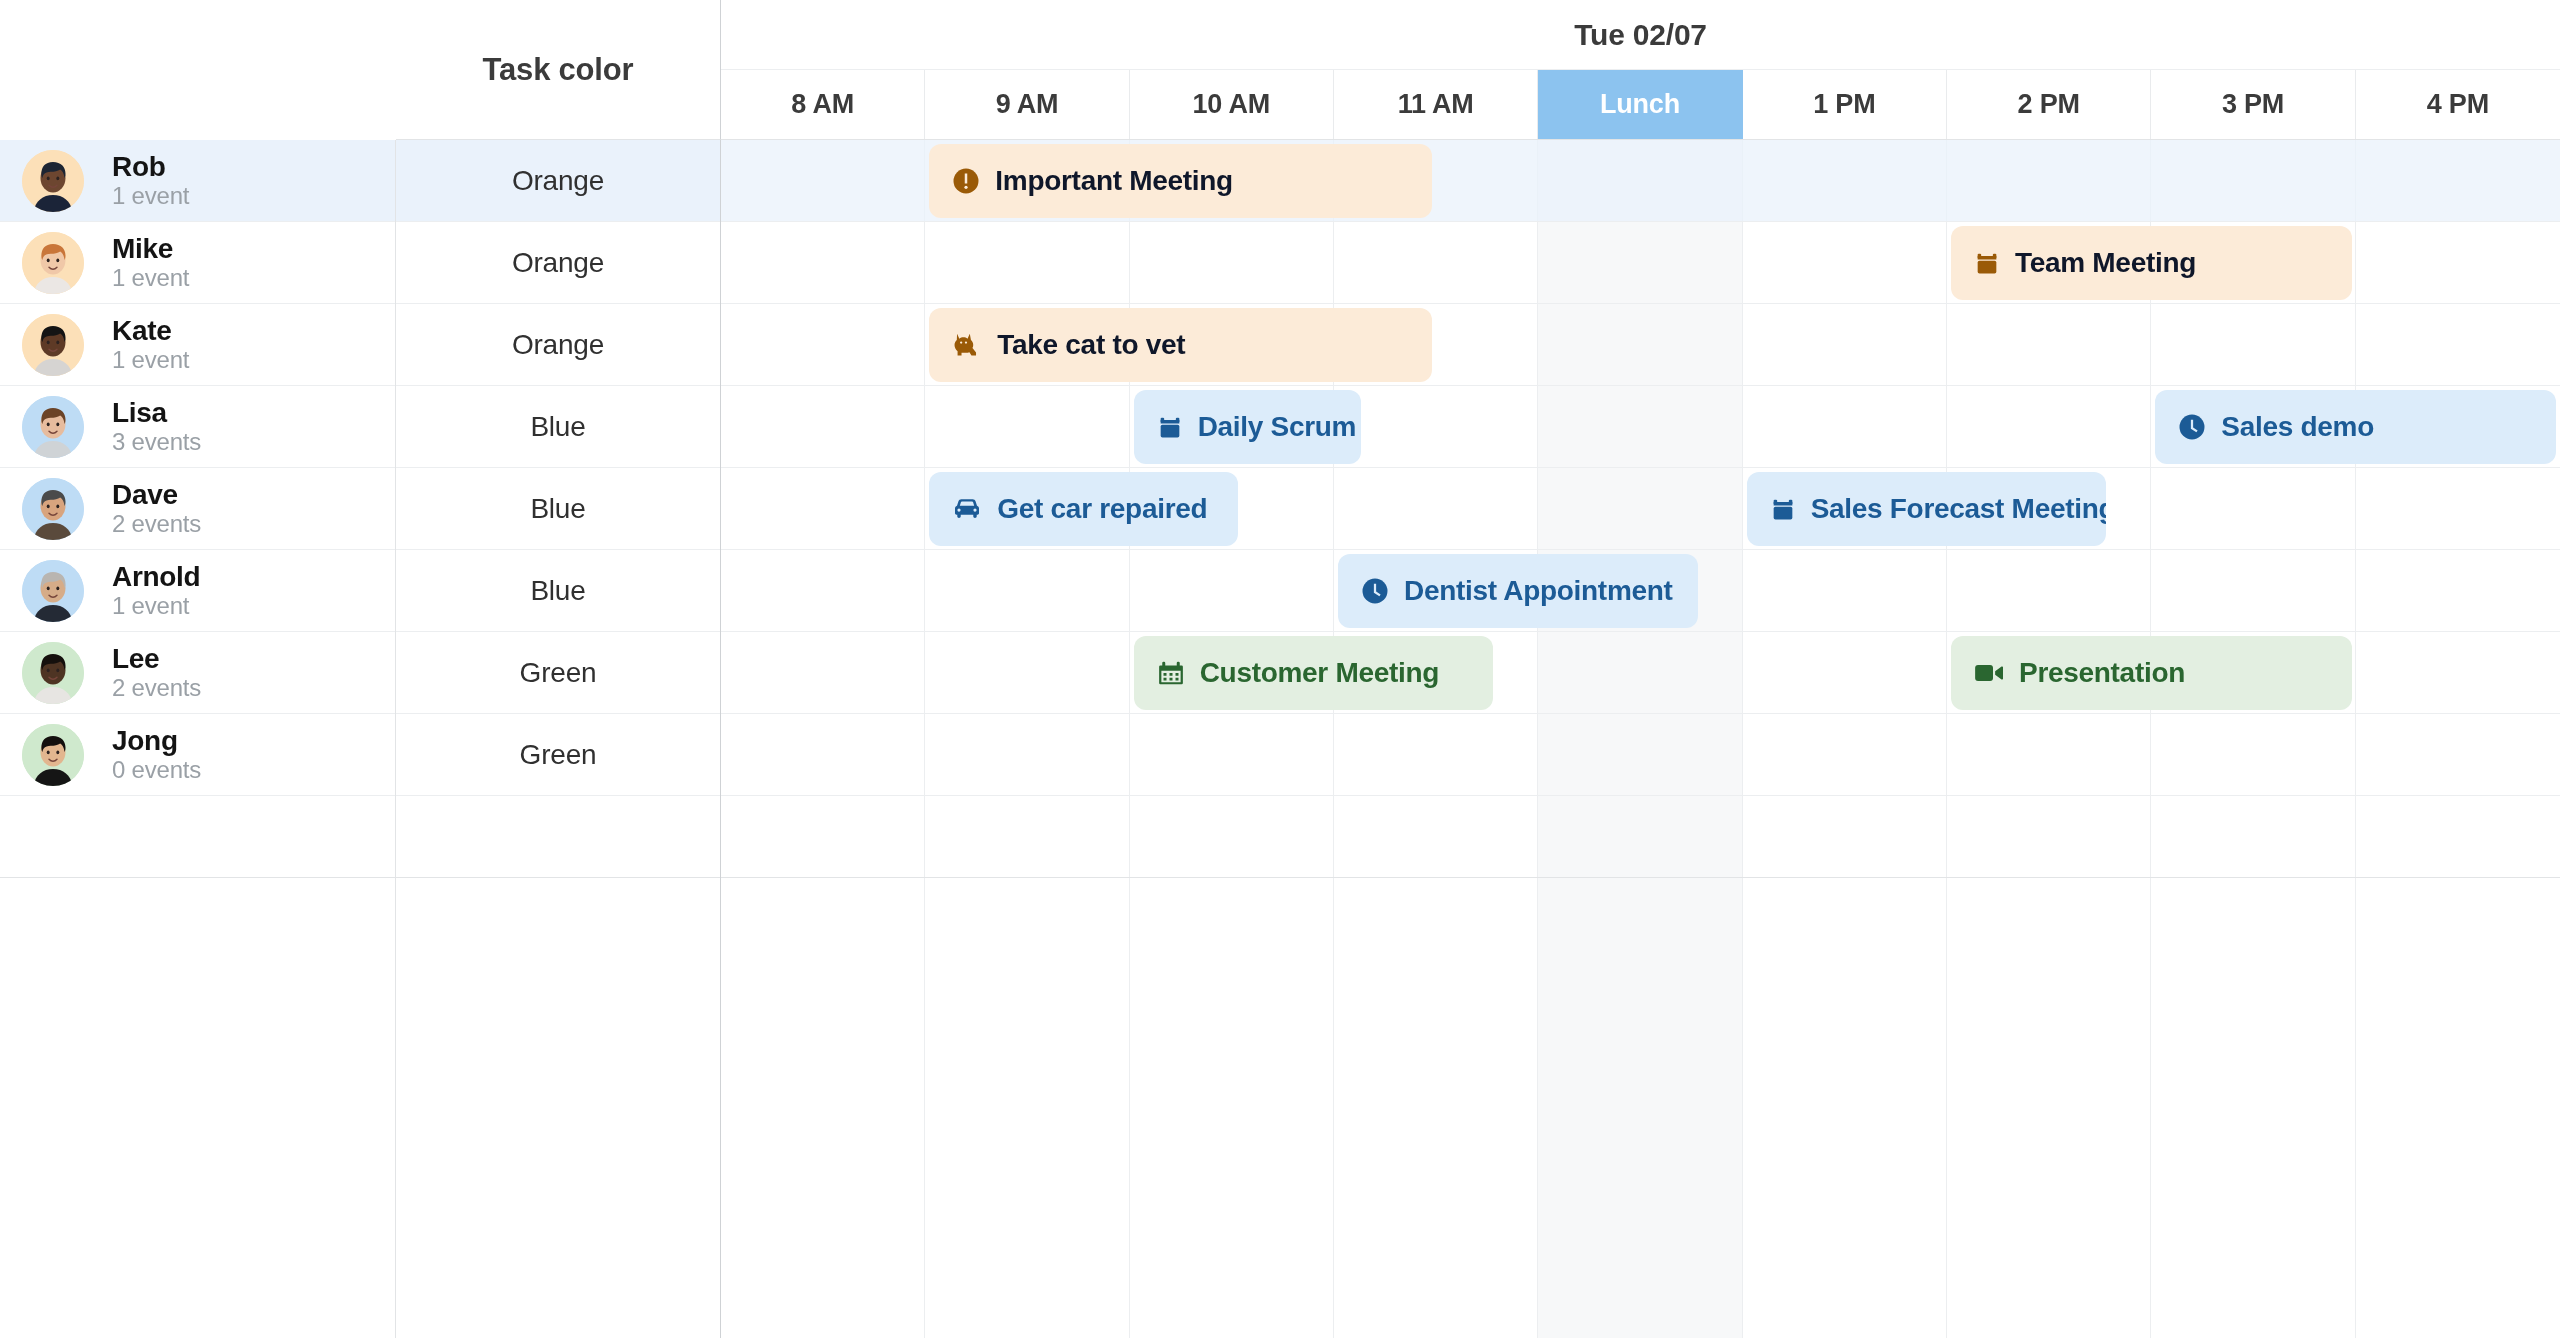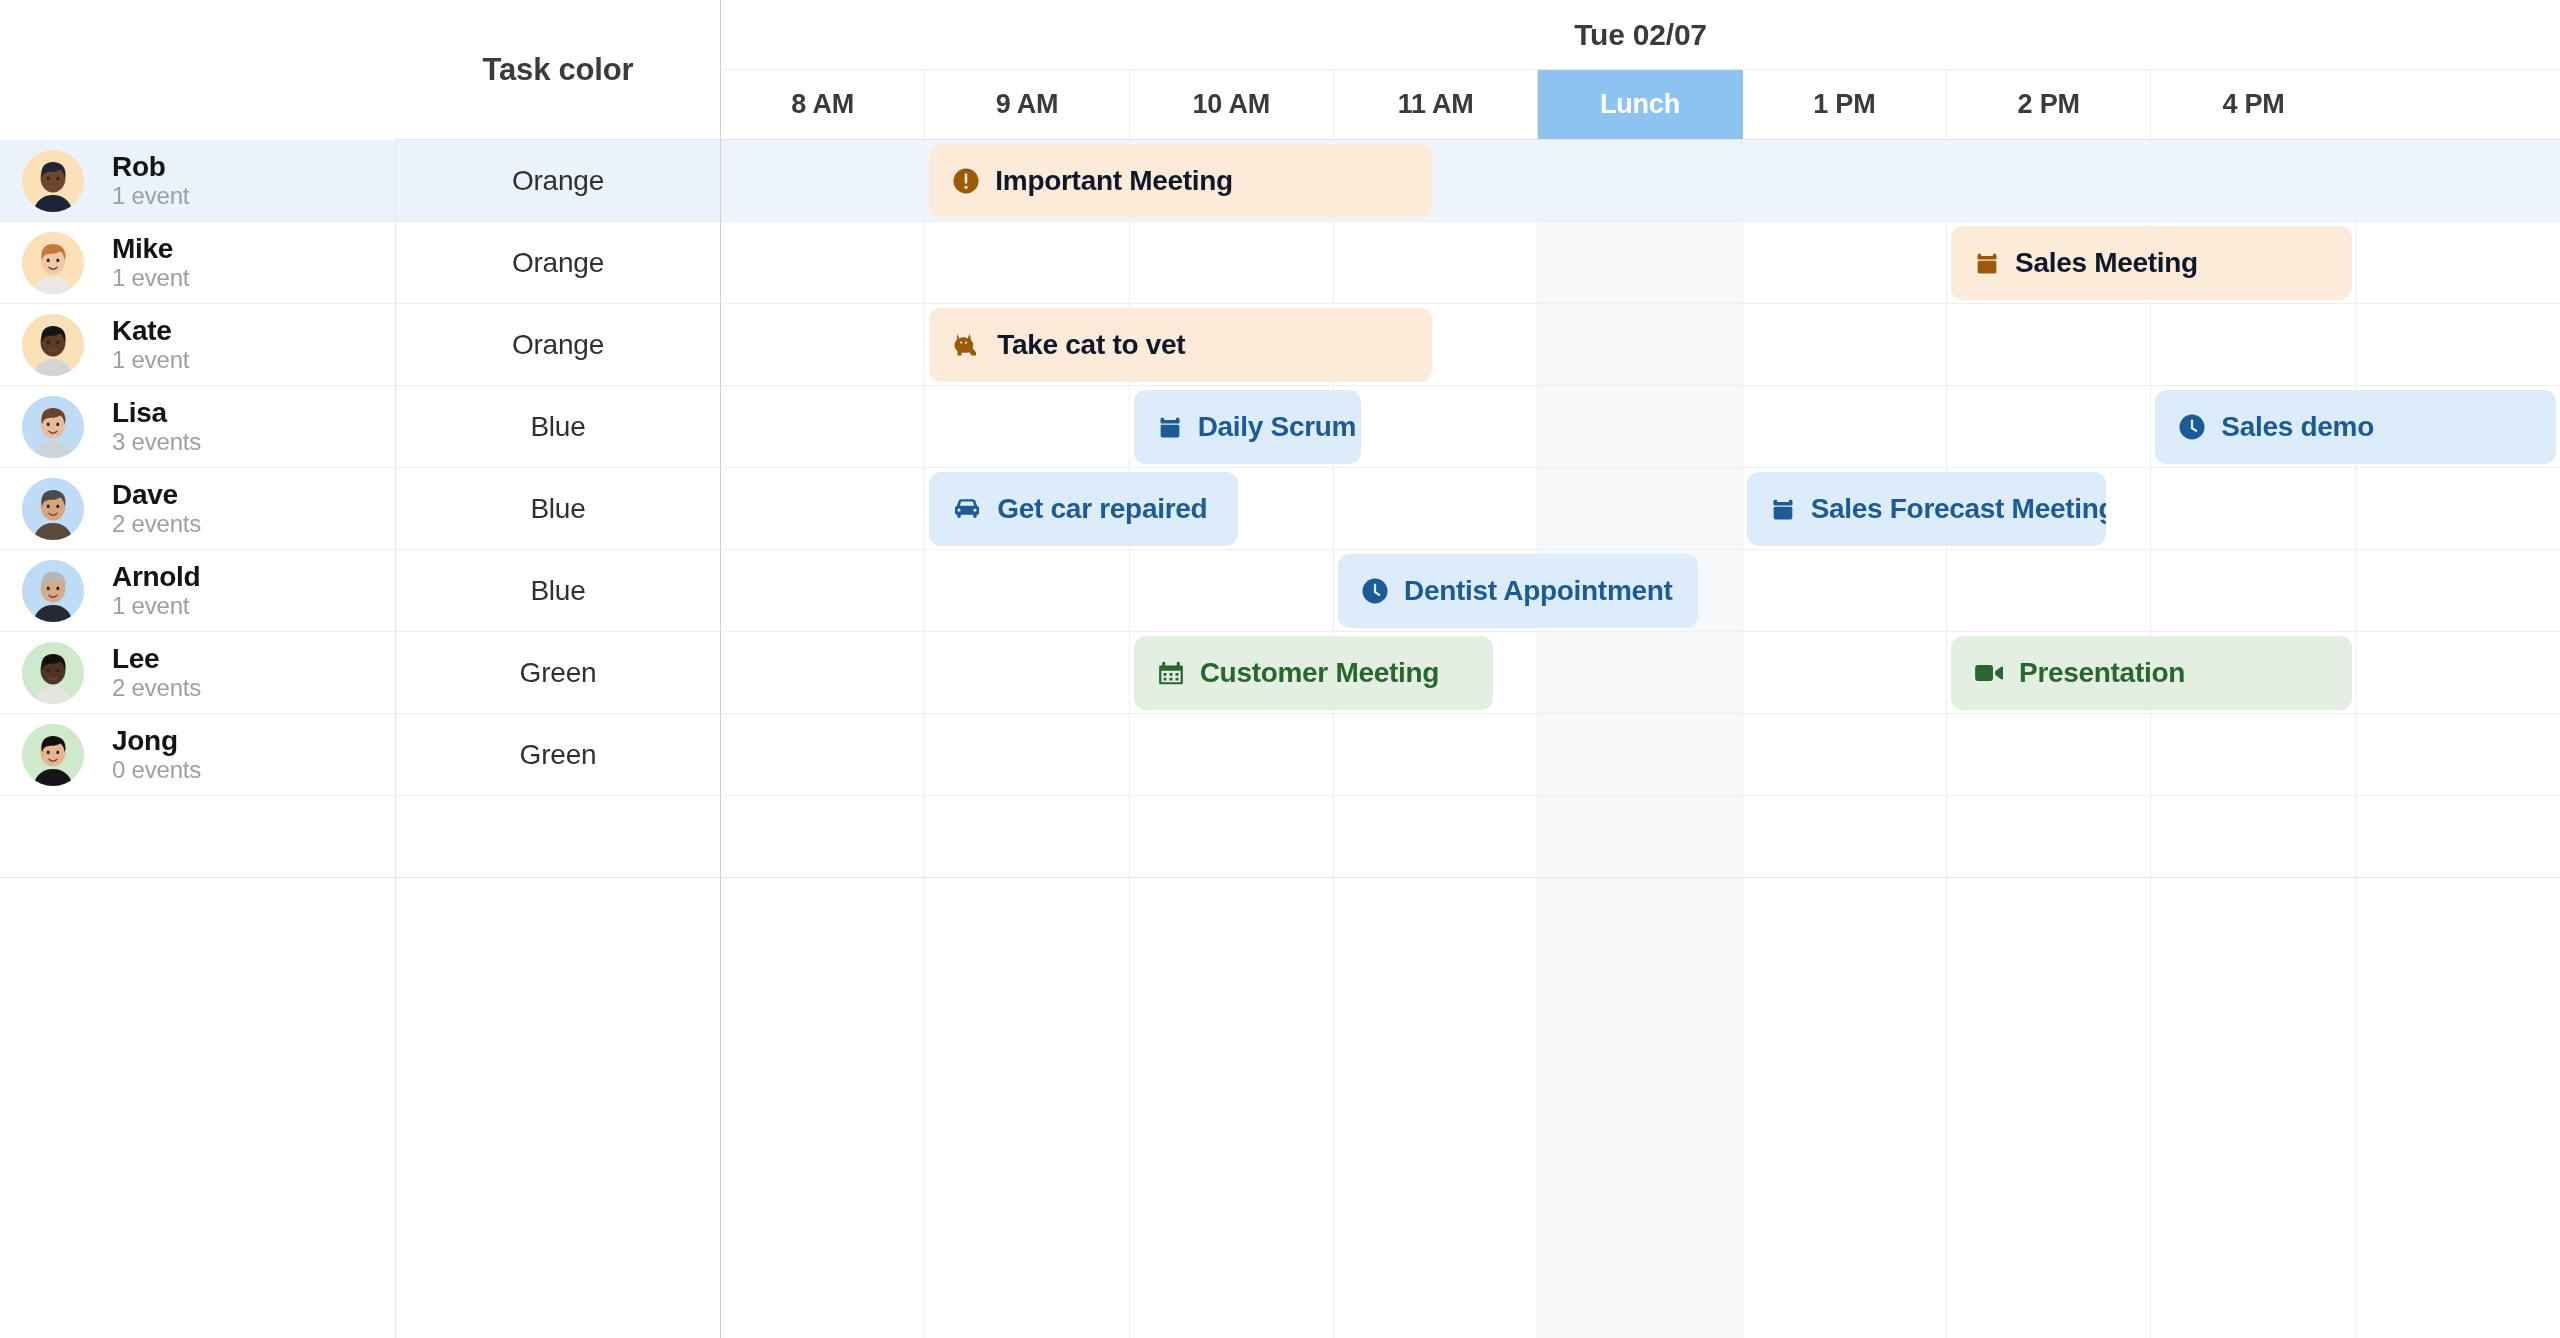--- a/index.html
+++ b/index.html
@@ -200,20 +200,23 @@
       <div class="time-cell lunch">
         <span>Lunch</span>
       </div>
       <div class="time-cell">
         <span>1 PM</span>
       </div>
       <div class="time-cell">
         <span>2 PM</span>
       </div>
       <div class="time-cell">
+        <span>3 PM</span>
+      </div>
+      <div class="time-cell">
         <span>4 PM</span>
       </div>
     </div>
 
   <div class="staff-col" id="staff-col">
       <div class="staff-row highlight">
         <span class="avatar" style="background: rgb(252, 224, 184);">
           <svg viewBox="0 0 62 62">
             <circle cx="31" cy="31" r="31" fill="#fce0b8"></circle>
             <path d="M31 45c10 0 18 6 19.5 17H11.5C13 51 21 45 31 45z" fill="#1b2438"></path>
@@ -414,21 +417,21 @@
         </div>
         <div class="chip orange" style="left: 1230px; width: 400.667px; top: 86px;">
           <span style="display: flex;">
             <svg width="28" height="30" viewBox="0 0 24 24">
               <rect x="4" y="4" width="3" height="4" rx="1"></rect>
               <rect x="17" y="4" width="3" height="4" rx="1"></rect>
               <rect x="4" y="6" width="16" height="3"></rect>
               <rect x="4" y="10" width="16" height="11" rx="1.5"></rect>
             </svg>
           </span>
-          <span>Sales Meeting</span>
+          <span>Team Meeting</span>
         </div>
         <div class="chip orange" style="left: 208.333px; width: 502.833px; top: 168px;">
           <span style="display: flex;">
             <svg width="32" height="28" viewBox="0 0 24 22">
               <path d="M4.2 2.2 6 6.1c.9-.7 2-1.1 3.2-1.1s2.3.4 3.2 1.1l1.8-3.9.9 4.8c1.1 1 1.8 2.4 1.8 4 0 .9-.2 1.7-.6 2.4l2.8 3.5v2.3h-3.6l-1.6-2.6c-.8.3-1.7.5-2.6.5H9.2c-.5 0-1 0-1.5-.1v2.2H4.6v-3.3C3.2 14.6 2.2 12.9 2.2 11c0-1.6.7-3 1.8-4zM7.4 8.2a.9.9 0 1 0 0 1.8.9.9 0 0 0 0-1.8zm3.8 0a.9.9 0 1 0 0 1.8.9.9 0 0 0 0-1.8z"></path>
             </svg>
           </span>
           <span>Take cat to vet</span>
         </div>
         <div class="chip blue" style="left: 412.667px; width: 226.983px; top: 250px;">

